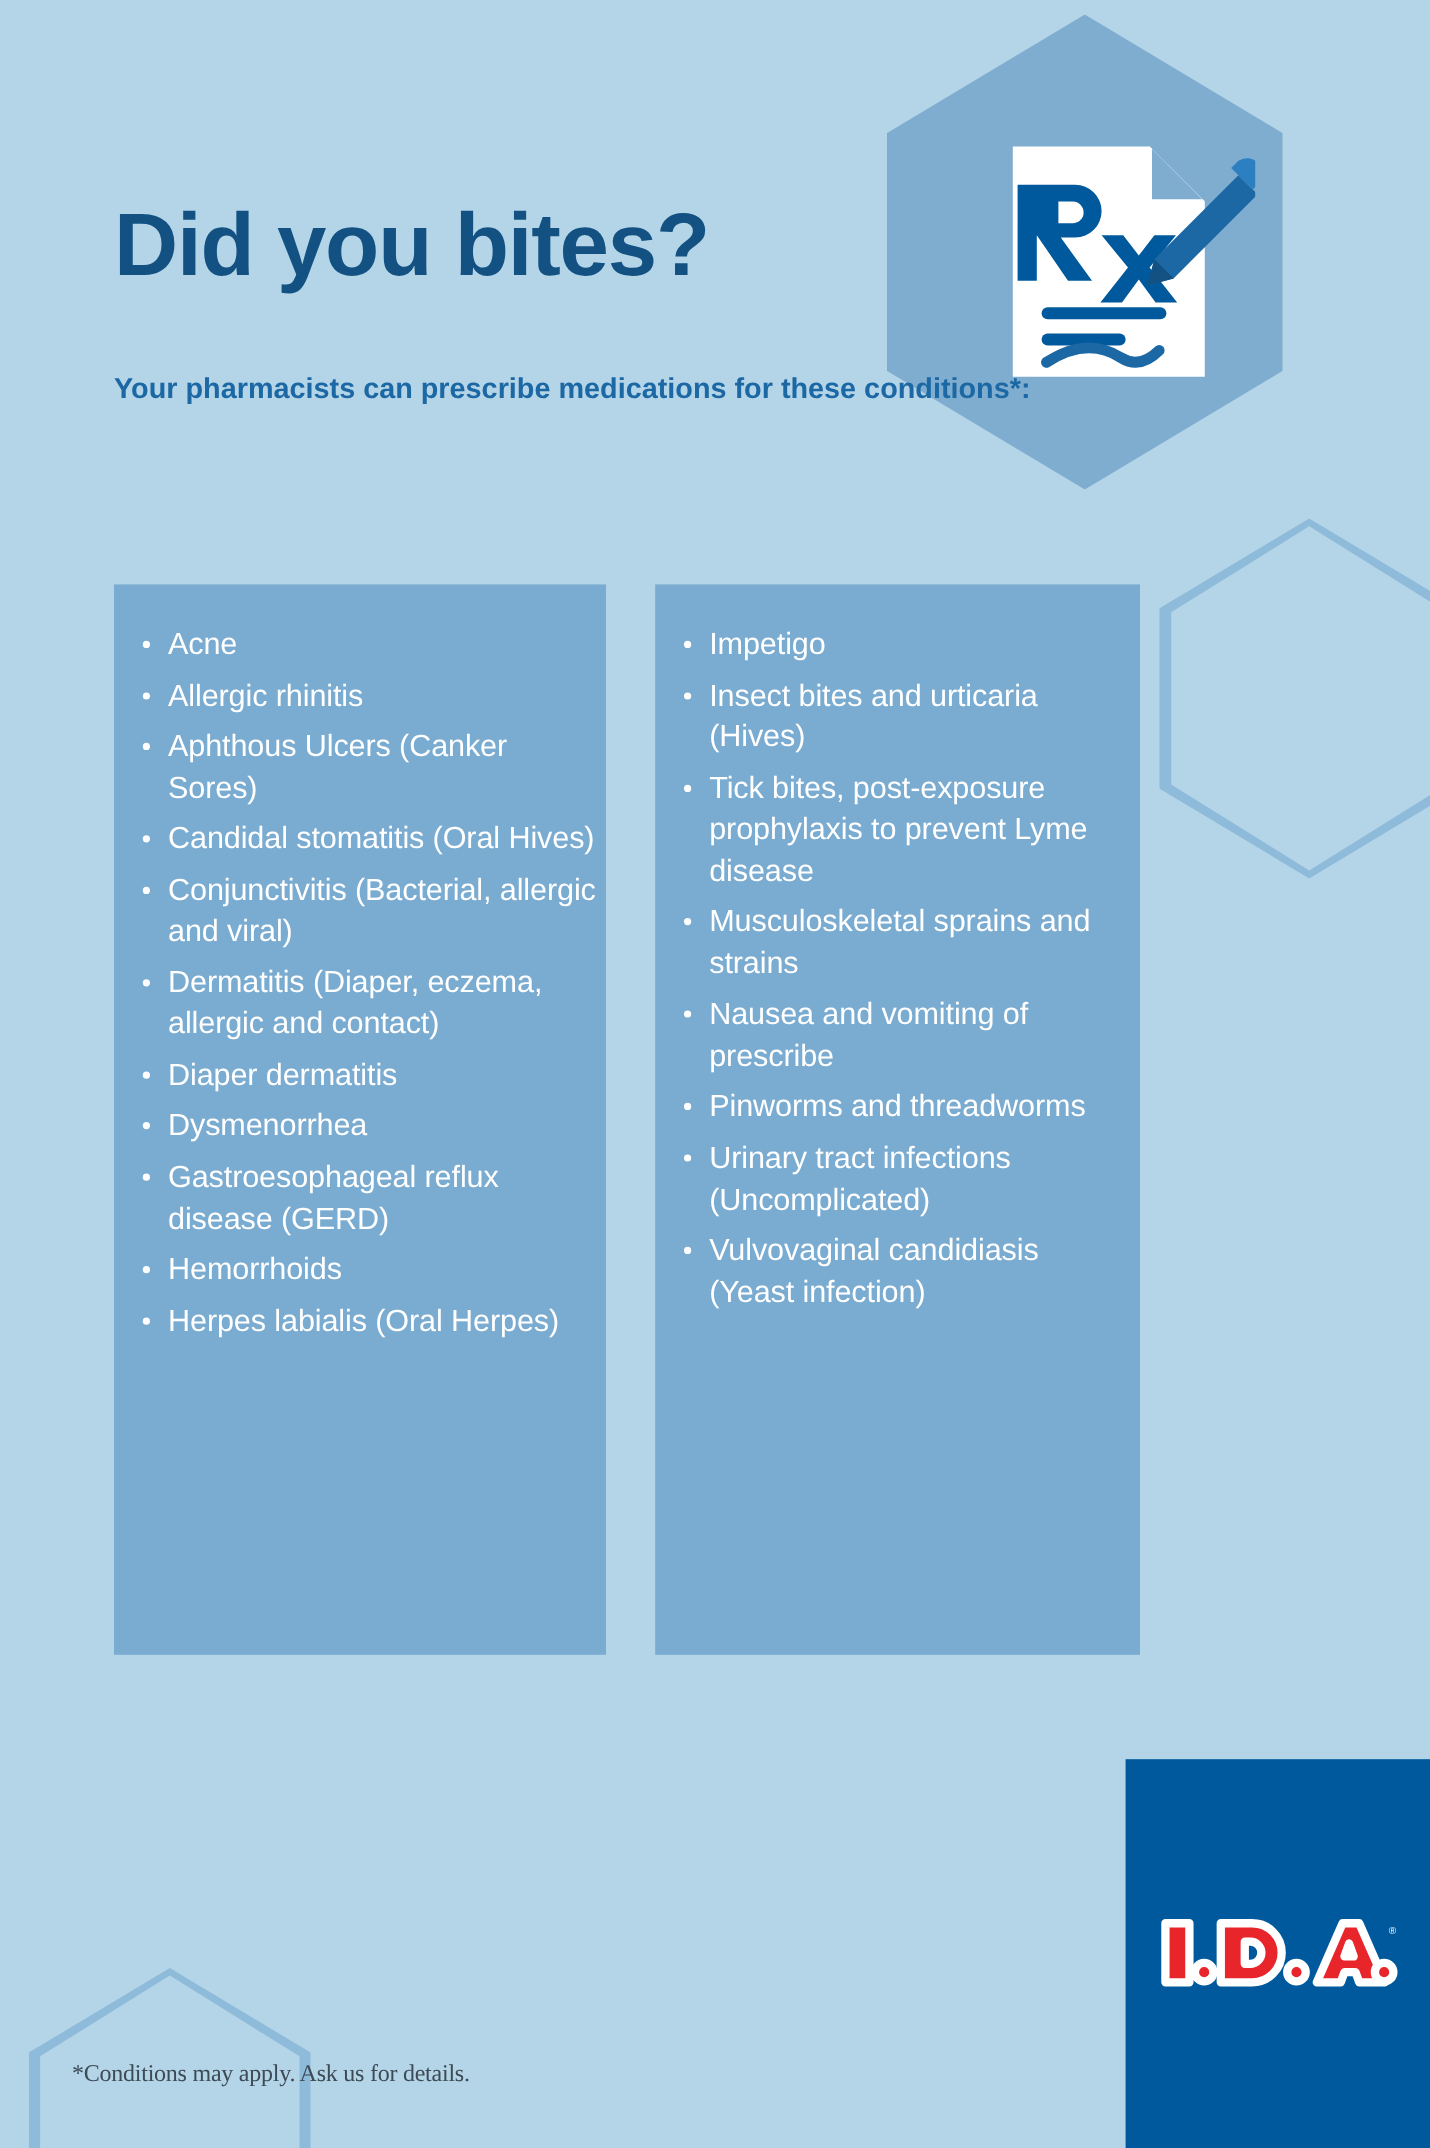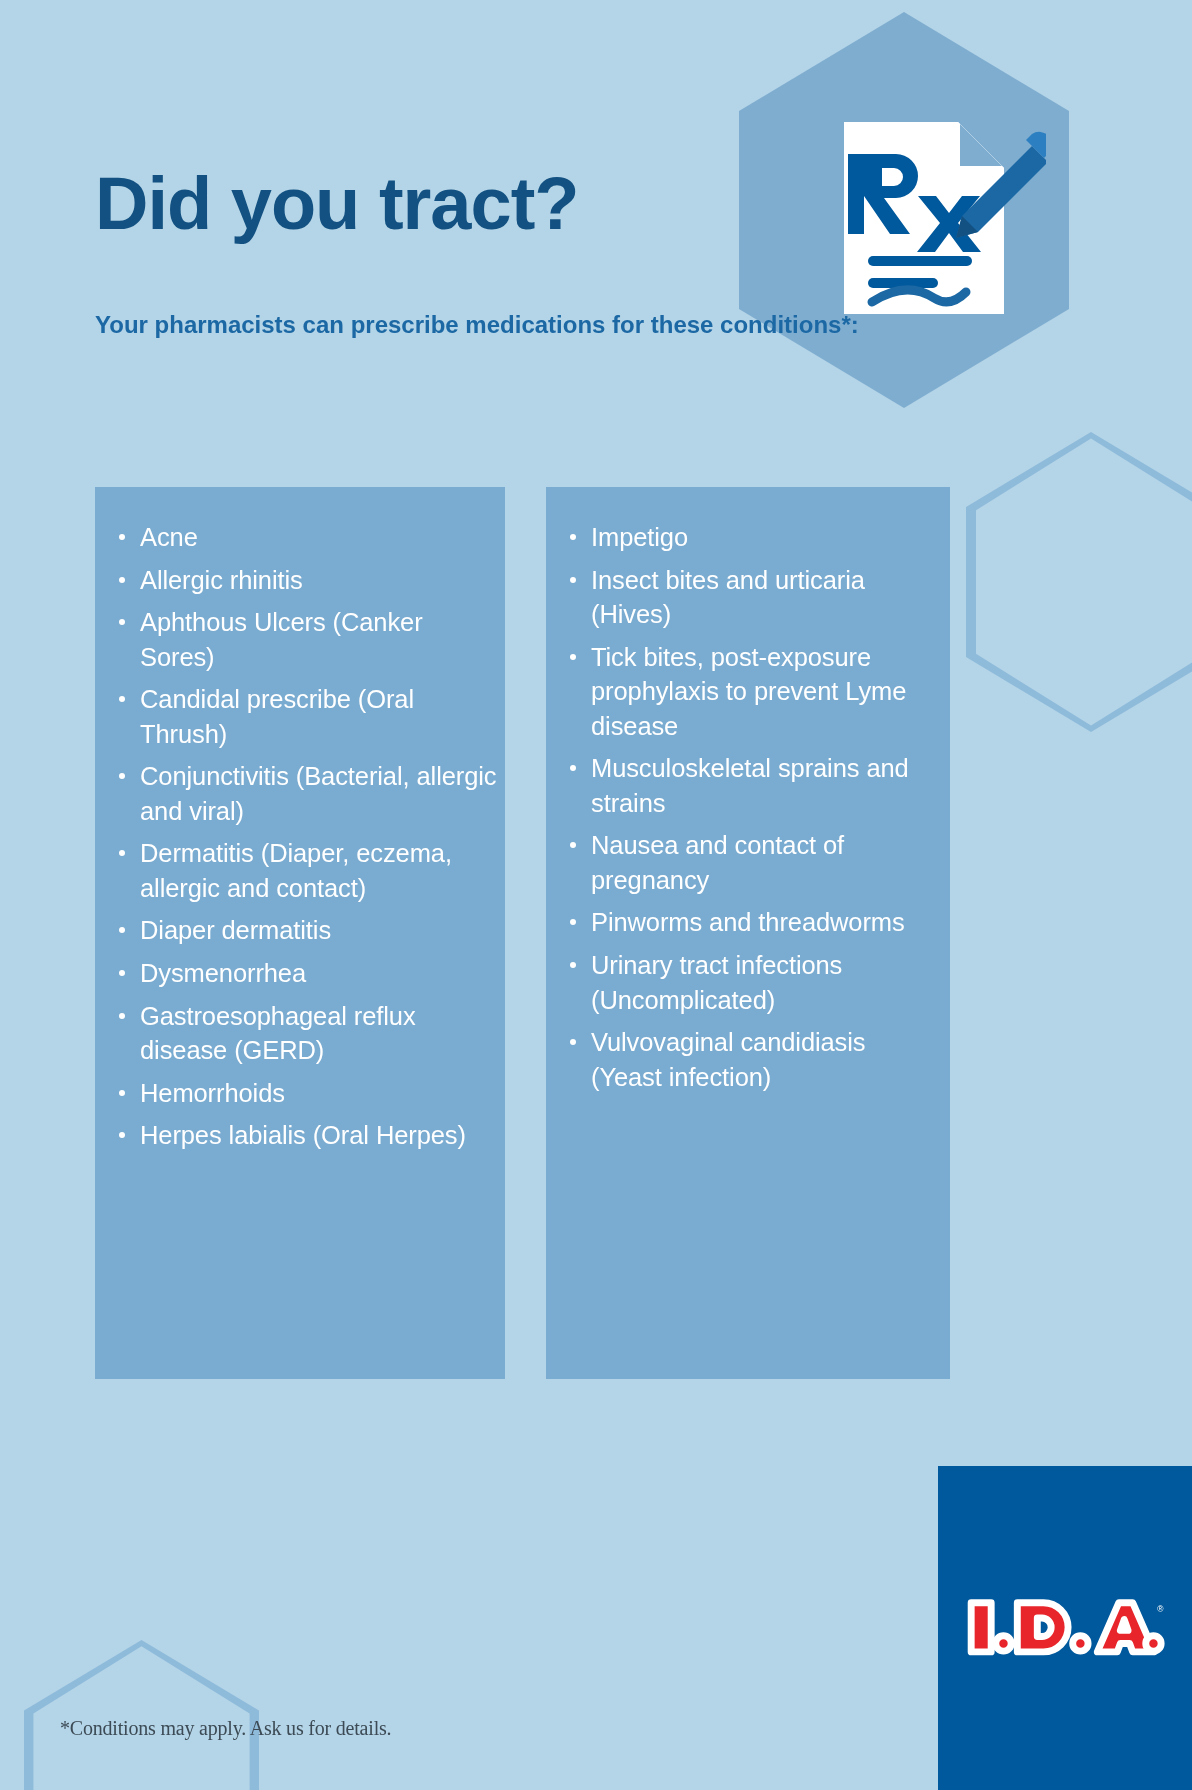--- a/index.html
+++ b/index.html
@@ -101,21 +101,21 @@
   <div class="hex" id="hexTopRight">
     <div class="hex-fill" style="inset:0;"></div>
   </div>
   <div class="hex" id="hexRightMid">
     <div class="hex-ring" style="inset:0;"></div>
   </div>
   <div class="hex" id="hexBottomLeft">
     <div class="hex-ring" style="inset:0;"></div>
   </div>
 
-  <h1 class="title">Did you tract?</h1>
+  <h1 class="title">Did you bites?</h1>
   <h2 class="subtitle">Your pharmacists can prescribe medications for these conditions*:</h2>
 
   <div id="rx-illustration">
     <svg viewBox="0 0 210 215" xmlns="http://www.w3.org/2000/svg">
 
       <path d="M8 6 H122 L168 52 V198 H8 Z" fill="#ffffff"></path>
       <path d="M122 6 L168 52 H122 Z" fill="#ffffff"></path>
       <path d="M124 8 L124 50 L166 50 Z" fill="#7fadd0"></path>
 
       <g fill="#00599c">
@@ -137,38 +137,38 @@
 
       <path d="M36 186 q34 -22 62 -4 q16 10 32 -6" stroke="#1b68a4" stroke-width="9" fill="none" stroke-linecap="round"></path>
     </svg>
   </div>
 
   <div class="card" id="card-left">
     <ul class="cond" id="list-left">
         <li>Acne</li>
         <li>Allergic rhinitis</li>
         <li>Aphthous Ulcers (Canker Sores)</li>
-        <li>Candidal prescribe (Oral Thrush)</li>
+        <li>Candidal stomatitis (Oral Hives)</li>
         <li>Conjunctivitis (Bacterial, allergic and viral)</li>
         <li>Dermatitis (Diaper, eczema, allergic and contact)</li>
         <li>Diaper dermatitis</li>
         <li>Dysmenorrhea</li>
         <li>Gastroesophageal reflux disease (GERD)</li>
         <li>Hemorrhoids</li>
         <li>Herpes labialis (Oral Herpes)</li>
       </ul>
   </div>
 
   <div class="card" id="card-right">
     <ul class="cond" id="list-right">
         <li>Impetigo</li>
         <li>Insect bites and urticaria (Hives)</li>
         <li>Tick bites, post-exposure prophylaxis to prevent Lyme disease</li>
         <li>Musculoskeletal sprains and strains</li>
-        <li>Nausea and contact of pregnancy</li>
+        <li>Nausea and vomiting of prescribe</li>
         <li>Pinworms and threadworms</li>
         <li>Urinary tract infections (Uncomplicated)</li>
         <li>Vulvovaginal candidiasis (Yeast infection)</li>
       </ul>
   </div>
 
   <div class="footnote">*Conditions may apply. Ask us for details.</div>
 
   <div id="ida-logo-block">
     <svg viewBox="0 0 260 86" xmlns="http://www.w3.org/2000/svg">

